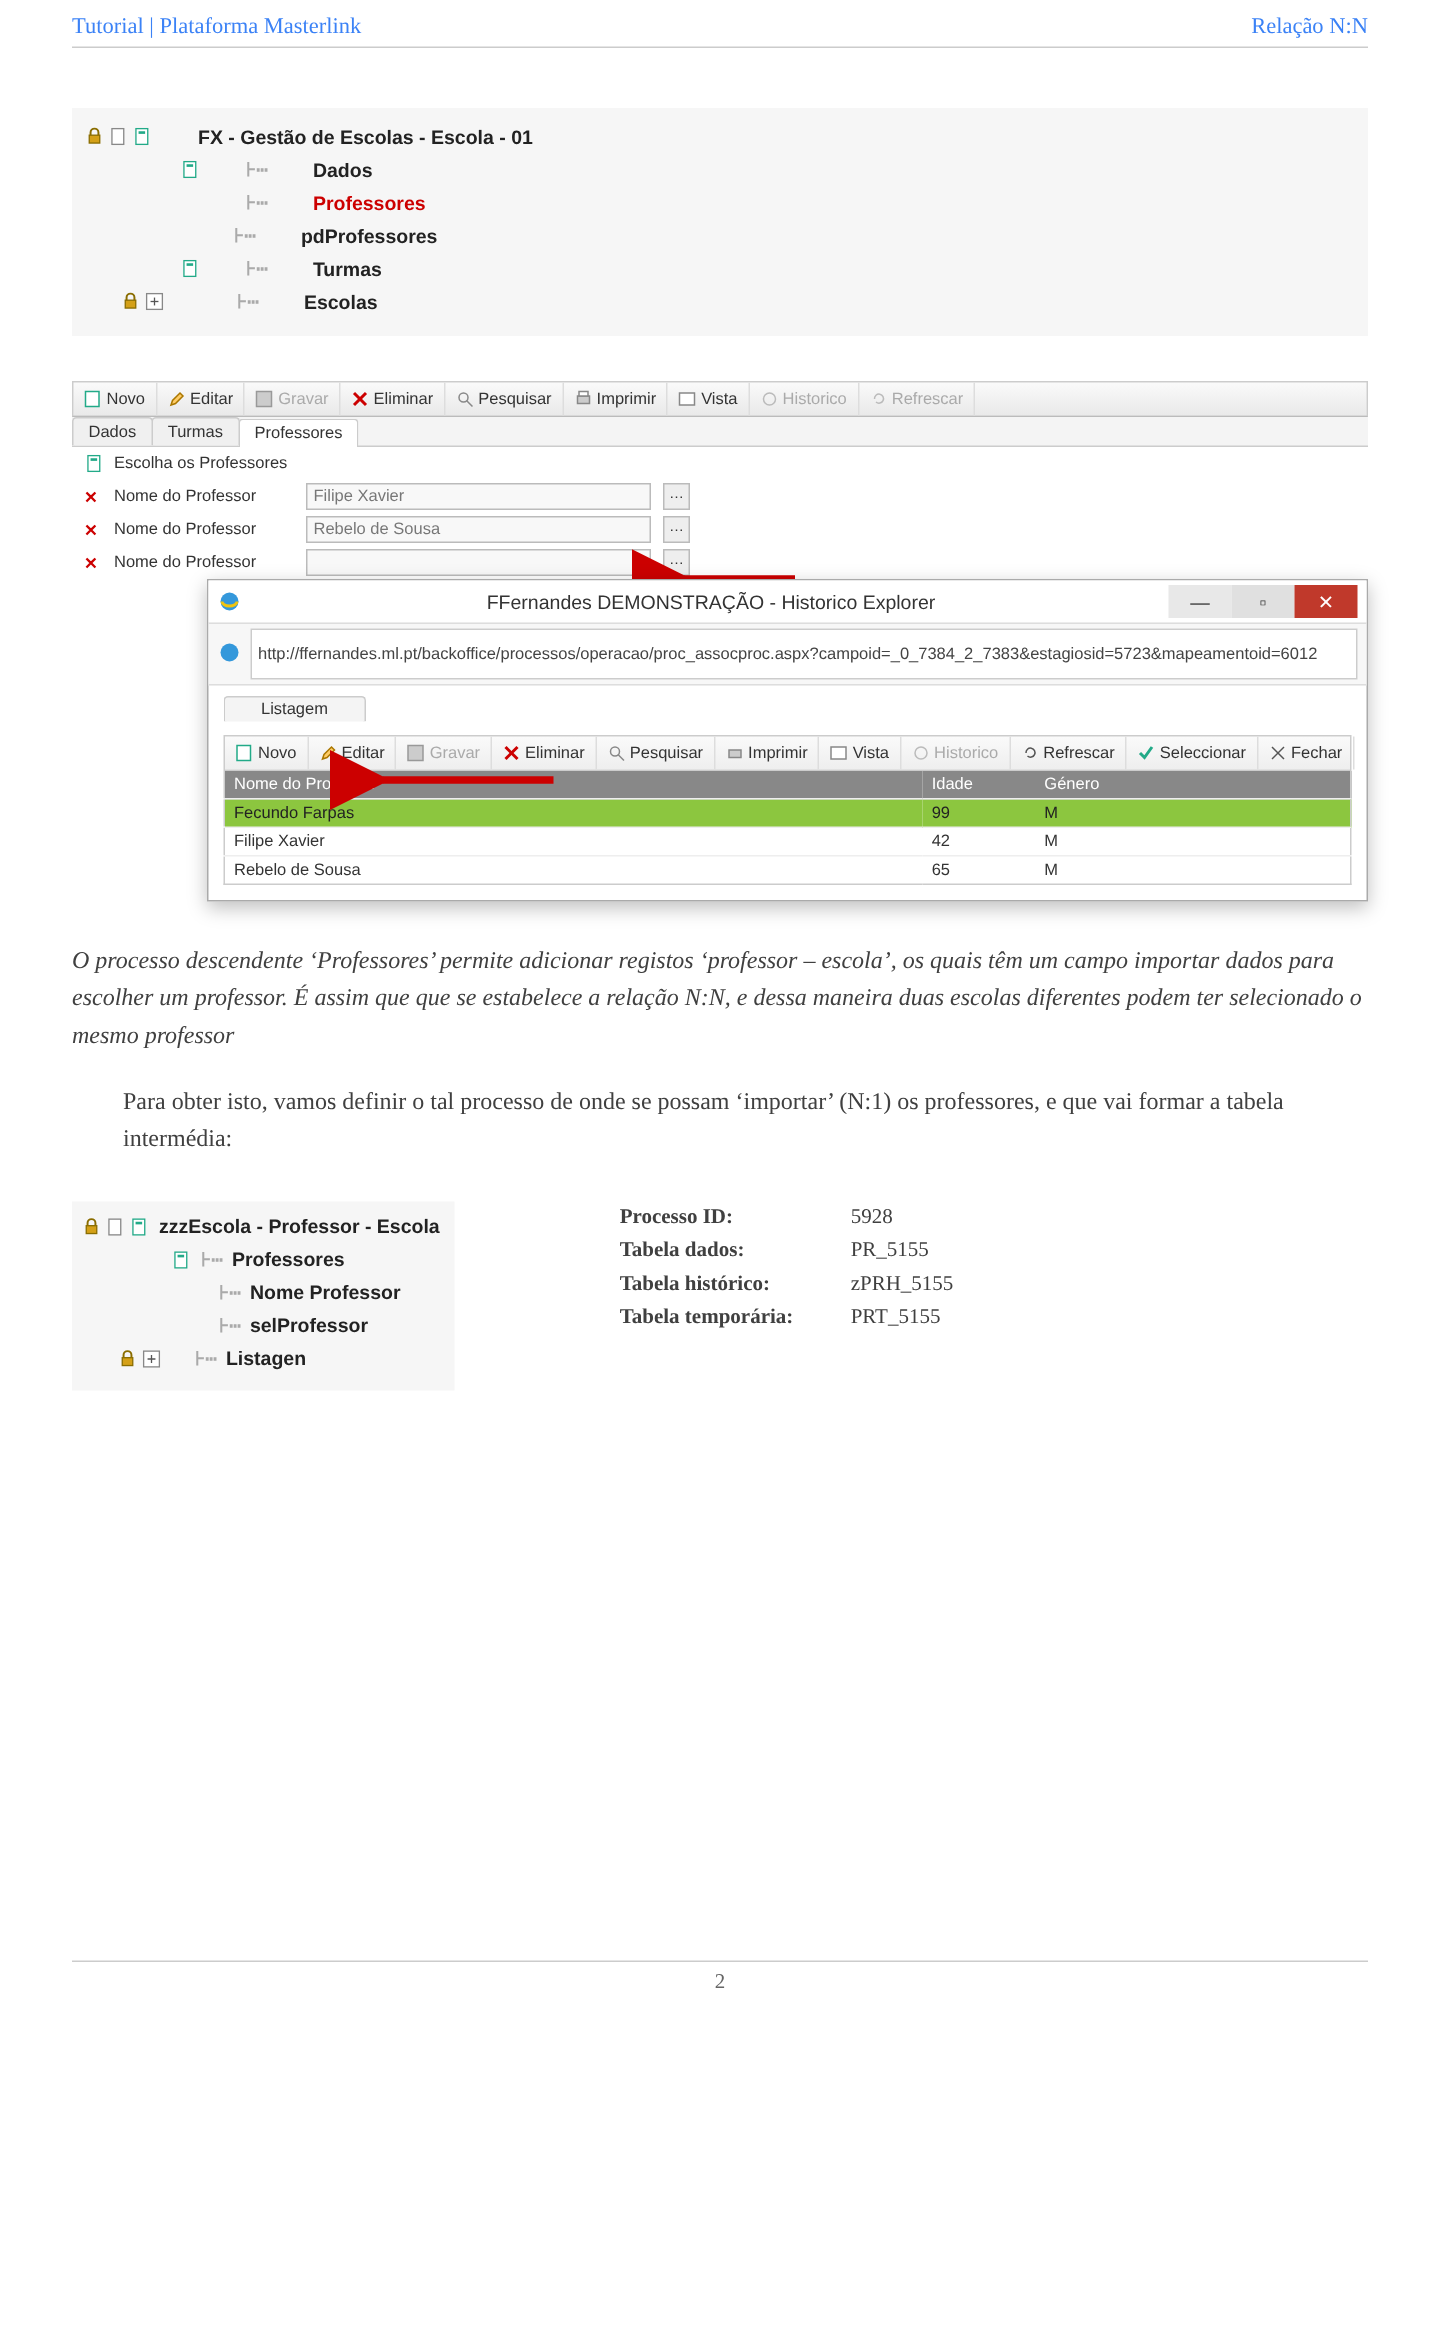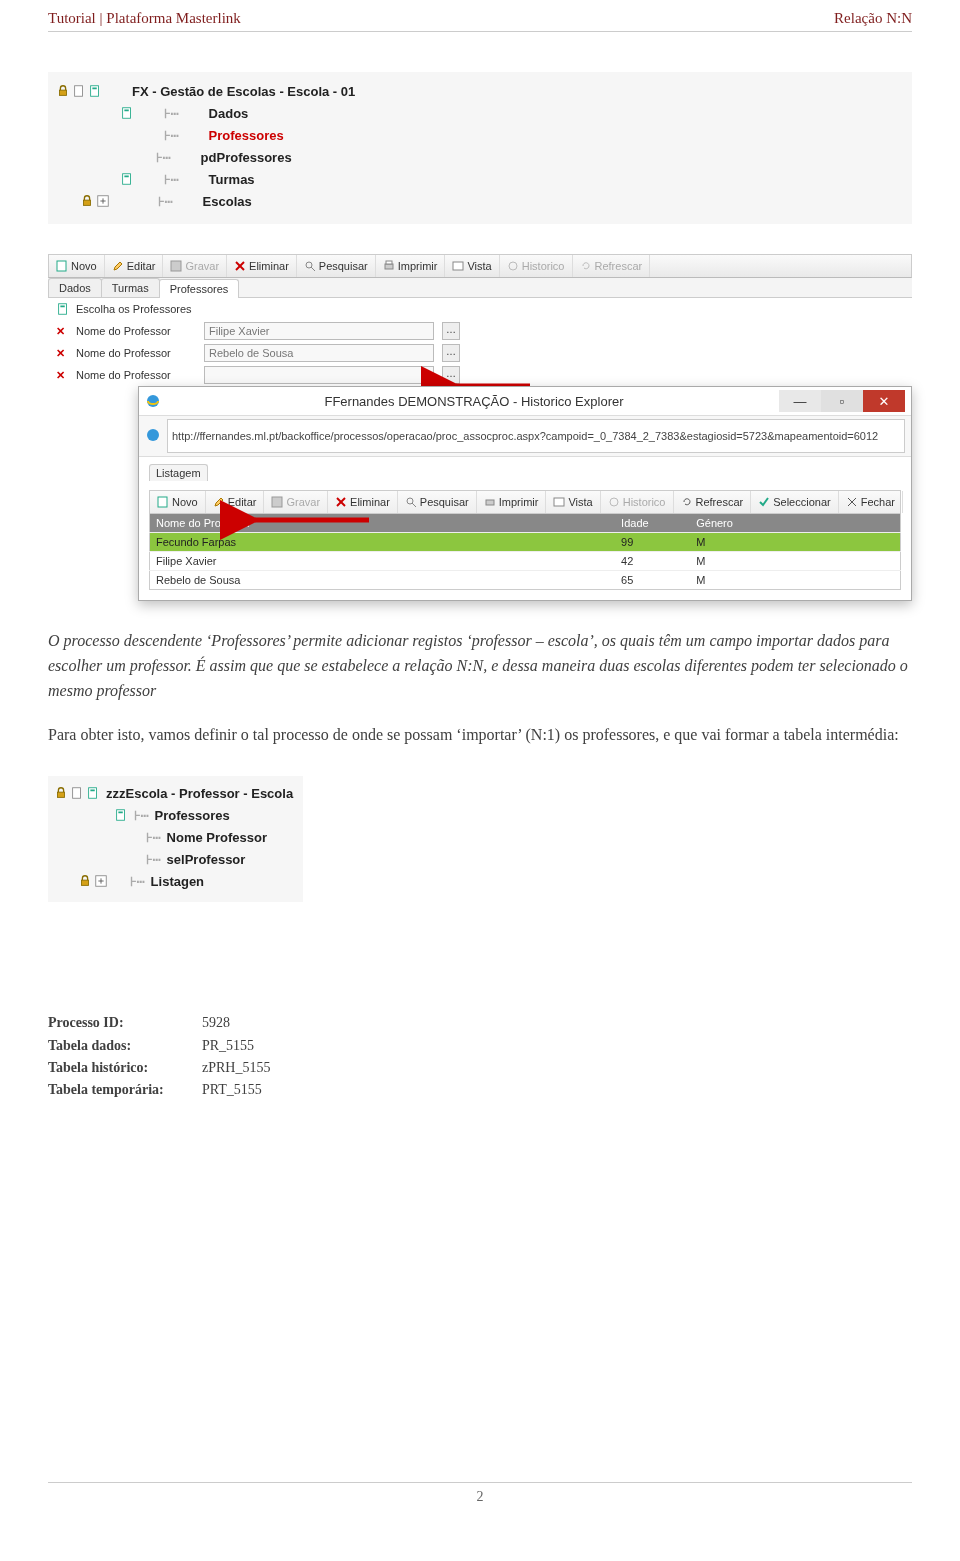--- a/index.html
+++ b/index.html
@@ -5,21 +5,21 @@
   * { box-sizing: border-box; }
   body {
     font-family: Arial, sans-serif;
     margin: 0;
     padding: 0;
     background: #fff;
     width: 960px;
     color: #333;
   }
   .page { padding: 10px 48px 40px 48px; }
-  .hdrrow { display: flex; justify-content: space-between; font-family: Georgia, serif; color: #7f1d1d; font-size: 15px; border-bottom: 1px solid #ccc; padding-bottom: 4px; margin-bottom: 40px; }
+  .hdrrow { display: flex; justify-content: space-between; font-family: Georgia, serif; color: #3b82f6; font-size: 15px; border-bottom: 1px solid #ccc; padding-bottom: 4px; margin-bottom: 40px; }
   
   .screenshot1 { margin-bottom: -2px; }
   .treebox { background: #f6f6f6; padding: 8px 8px 12px 8px; position: relative; }
   .tree-row { display: flex; align-items: center; font-size: 13px; font-weight: bold; color: #222; height: 22px; gap: 24px; }
   .tree-row .glyphs { display: inline-flex; gap: 2px; margin-right: 6px; align-items: center; }
   .glyph-lock { display:inline-block; width:14px; height:14px; }
   .glyph-lock svg, .glyph-doc svg, .glyph-plus svg { width:14px; height:14px; display:block; }
   .glyph-doc, .glyph-plus { display:inline-block; width:14px; height:14px; }
   .tree-row.indent1 { padding-left: 62px; }
   .tree-row.indent2 { padding-left: 100px; }
@@ -49,37 +49,37 @@
   .ie-title .ttl { flex:1; text-align:center; color:#333; }
   .winbtns { display:flex; }
   .winbtns .wb { width:42px; height:22px; display:flex; align-items:center; justify-content:center; font-size:13px; color:#333; }
   .winbtns .wb.close { background:#c0392b; color:#fff; }
   .winbtns .wb.max { background:#e0e0e0; }
   .winbtns .wb.min { background:#e8e8e8; }
   .ie-addr { display:flex; align-items:center; padding:3px 6px; border-top:1px solid #ddd; border-bottom:1px solid #ddd; gap:6px; font-size:11px; background:#f7f7f7; }
   .ie-addr .urlbox { flex:1; border:1px solid #ccc; background:#fff; height:20px; padding:16px 4px; overflow:hidden; white-space:nowrap; color:#444; display:flex; align-items:center; }
   
   .ie-body { padding:6px 10px 10px 10px; }
-  .listtab { border:1px solid #ccc; border-bottom:none; display:inline-block; padding:2px 6px; font-size:11px; background:#f4f4f4; border-radius:3px 3px 0 0; }
+  .listtab { border:1px solid #ccc; border-bottom:none; display:inline-block; padding:2px 24px; font-size:11px; background:#f4f4f4; border-radius:3px 3px 0 0; }
   .inner-toolbar { border:1px solid #ccc; background:linear-gradient(#fafafa,#eee); display:flex; font-size:11px; height:24px; align-items:stretch; margin-top:-1px; }
   .inner-toolbar .tbtn { display:flex; align-items:center; gap:3px; padding:0 7px; border-right:1px solid #ddd; color:#333; cursor:pointer; }
   .inner-toolbar .tbtn.muted { color:#aaa; }
   
   .datatbl { border:1px solid #ccc; border-top:none; font-size:11px; width:100%; border-collapse:collapse; }
   .datatbl th { background:#888; color:#fff; text-align:left; padding:3px 6px; font-weight:normal; }
   .datatbl td { padding:3px 6px; border-top:1px solid #eee; }
   .datatbl tr.hl td { background:#8cc63f; color:#222; }
   
   .red-arrow { position:absolute; pointer-events:none; }
   .red-arrow svg { overflow:visible; }
   
   .bodytext { font-family: Georgia, 'Times New Roman', serif; color:#404040; font-size:16px; line-height:1.55; margin:28px 0; }
   .bodytext .ital { font-style: italic; }
   
-  .screenshot2 { display:flex; gap:110px; align-items:flex-start; margin-top:6px;flex-direction:column; }
+  .screenshot2 { display:flex; gap:110px; align-items:flex-start; margin-top:6px; }
   .treebox2 { background:#f6f6f6; padding:6px 10px 10px 6px; font-size:13px; font-weight:bold; color:#222; }
   .treebox2 .row2 { display:flex; align-items:center; height:22px; }
   .treebox2 .row2 .glyphs { display:inline-flex; gap:2px; margin-right:6px; }
   .treebox2 .row2.indent1 { padding-left:60px; }
   .treebox2 .row2.indent2 { padding-left:92px; }
   .treebox2 .row2 .conn { color:#aaa; margin-right:6px; font-family:monospace; }
   
   .proctbl { font-size:14px; font-family: Liberation Serif, serif; color:#404040; }
   .proctbl .prow { display:flex; gap:24px; line-height:1.6; }
   .proctbl .plbl { width:130px; font-weight:bold; }
@@ -413,21 +413,21 @@
             </defs>
             <line x1="118" y1="8" x2="4" y2="8" stroke="#c00" stroke-width="5" marker-end="url(#ah2)"></line>
           </svg>
       </div>
     </div>
   </div>
 
   <div class="bodytext">
     <span class="ital">O processo descendente ‘Professores’ permite adicionar registos ‘professor – escola’, os quais têm um campo importar dados para escolher um professor. </span><span class="ital">É assim que que se estabelece a relação N:N, e dessa maneira duas escolas diferentes podem ter selecionado o mesmo professor</span>
   </div>
-  <div class="bodytext" style="margin-top:-8px;">Para obter isto, vamos definir o tal processo de onde se possam ‘importar’ (N:1) os professores, e que vai formar a tabela intermédia:</div>
+  <div class="bodytext" style="margin-top:-8px;margin-left:34px;">Para obter isto, vamos definir o tal processo de onde se possam ‘importar’ (N:1) os professores, e que vai formar a tabela intermédia:</div>
 
   <div class="screenshot2">
     <div class="treebox2">
       <div class="row2">
         <span class="glyphs">
           <span class="glyph-lock">
               <svg viewBox="0 0 16 16">
                 <rect x="4" y="7" width="8" height="6" fill="#d4a017" stroke="#8a6d00"></rect>
                 <path d="M5 7 v-2 a3 3 0 0 1 6 0 v2" fill="none" stroke="#8a6d00" stroke-width="1.5"></path>
               </svg>

